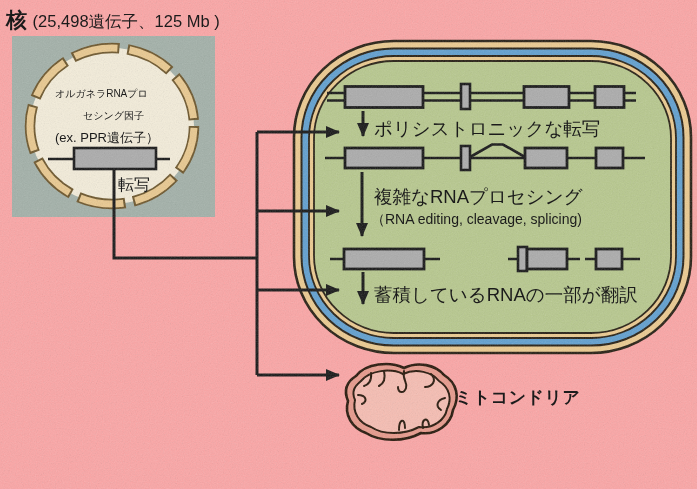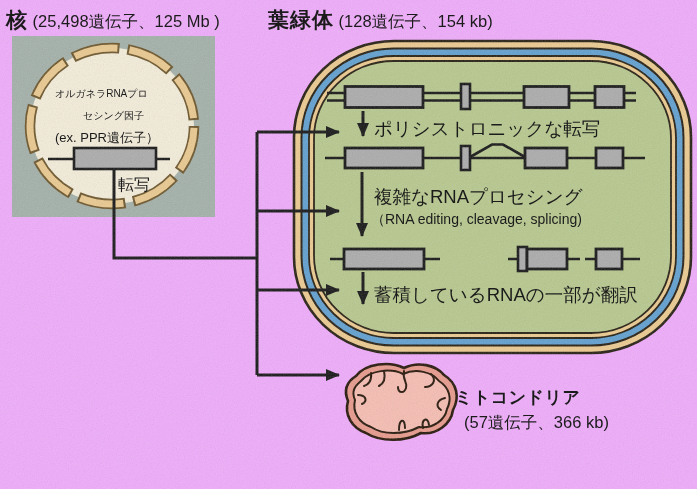--- a/index.html
+++ b/index.html
@@ -1,17 +1,17 @@
 <!DOCTYPE html>
 <html><head>
 <meta charset="utf-8">
 <style>
   html,body{margin:0;padding:0;}
   body{font-family:"Liberation Sans","DejaVu Sans",sans-serif;background:#d8d8d4;}
-  #canvas{position:relative;width:697px;height:489px;background:#f0abfc;overflow:hidden;}
+  #canvas{position:relative;width:697px;height:489px;background:#fca5a5;overflow:hidden;}
   .layer{position:absolute;left:0;top:0;}
   .txt{position:absolute;color:#1b1b1b;white-space:nowrap;line-height:1.15;}
   .title{font-size:16.5px;}
   .title b{font-size:21px;font-weight:bold;letter-spacing:1px;}
   .t-nuc-title{left:6px;top:8px;}
   .t-chl-title{left:268px;top:8px;}
   .t-factor{left:55px;font-size:10px;}
   .t-factor1{top:88px;} .t-factor2{top:110px;margin-left:28px;} .t-factor3{top:131px;font-size:13px;}
   .t-tensha{left:118px;top:176px;font-size:16px;}
   .t-transport{left:57px;top:271px;font-size:16px;}
@@ -125,34 +125,29 @@
     </g>
 
     <rect class="noise" x="0" y="0" width="697" height="489" filter="url(#grain)"></rect>
   </svg>
 
   <div class="txt title t-nuc-title">
     <b>核</b>
     <span>(25,498遺伝子、125 Mb )</span>
   </div>
 
-  <div class="txt title t-chl-title">
-    <b>葉緑体</b>
-    <span>(128遺伝子、154 kb)</span>
-  </div>
 
   <div class="txt t-factor t-factor1">オルガネラRNAプロ</div>
   <div class="txt t-factor t-factor2">セシング因子</div>
   <div class="txt t-factor t-factor3">(ex. PPR遺伝子）</div>
 
   <div class="txt t-tensha">転写</div>
 
 
   <div class="txt t-step t-step2">複雑なRNAプロセシング</div>
   <div class="txt t-step t-step1">ポリシストロニックな転写</div>
   <div class="txt t-step2sub">（RNA editing, cleavage, splicing)</div>
   <div class="txt t-step t-step3">蓄積しているRNAの一部が翻訳</div>
 
   <div class="txt t-mito-name">ミトコンドリア</div>
-  <div class="txt t-mito-stats">(57遺伝子、366 kb)</div>
 
 
 </div>
 
 </body></html>

